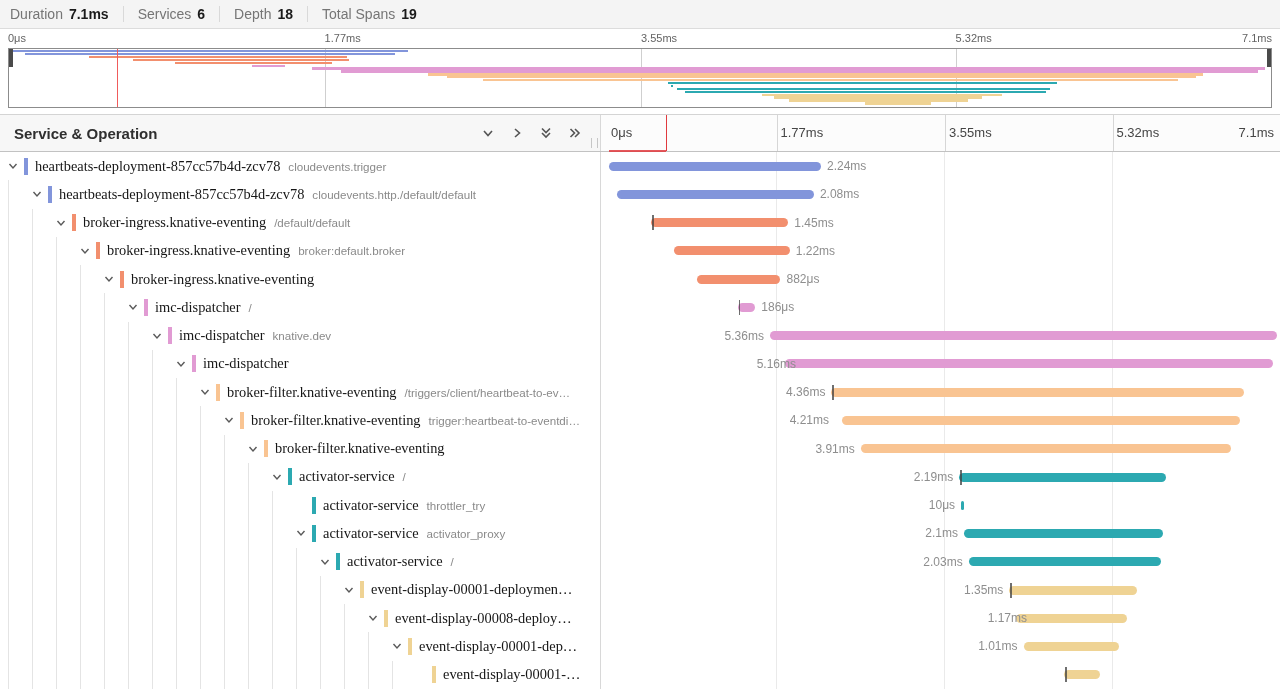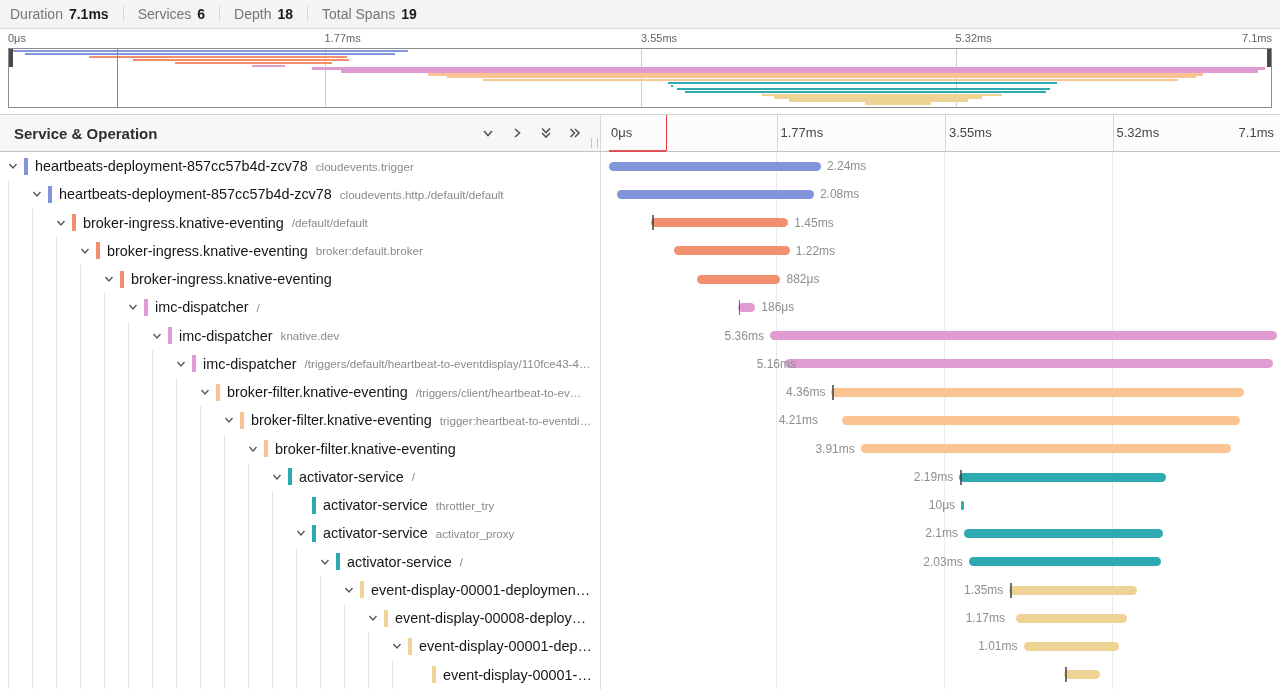--- a/index.html
+++ b/index.html
@@ -52,21 +52,21 @@
   #left-rows { position:relative; width:600px; height:537px; overflow:hidden; background:#fff; }
   #right-rows { position:relative; width:680px; height:537px; overflow:hidden;
     background:#fff; border-left:1px solid #d8d8d8; }
   .rr-grid { position:absolute; top:0; bottom:0; width:1px; background:#eaeaea; }
   .lrow { display:flex; align-items:center; padding-left:8px; overflow:hidden;
     white-space:nowrap; cursor:pointer; }
   .guide { width:24px; flex:0 0 24px; align-self:stretch; border-left:1px solid #e4e4e4; }
   .chev { width:16px; flex:0 0 16px; display:flex; align-items:center; }
   .chev svg { stroke:#5a5a5a; fill:none; stroke-width:1.4; }
   .strip { width:4px; flex:0 0 4px; height:17px; margin-right:7px; }
-  .svc { font-size:14.4px; color:#161616; }
+  .svc { font-size:14.4px; color:#161616;font-family:Liberation Serif, serif; }
   .op { font-size:11.6px; color:#8a8a8a; margin-left:8px; }
   .bar { position:absolute; height:9px; border-radius:4.5px; cursor:pointer; }
   .bar-label { position:absolute; font-size:12px; color:#8e8e8e; white-space:nowrap; }
   .btick { position:absolute; width:1.4px; height:15px; background:#3f3f3f; opacity:.75; }
 </style>
 </head>
 <body>
 
 <div id="topbar">
   <div class="tb-item">
@@ -275,21 +275,20 @@
         <span class="guide"></span>
         <span class="guide"></span>
         <span class="guide"></span>
         <span class="chev">
           <svg width="10" height="10" viewBox="0 0 10 10">
             <polyline points="1.5,3 5,7 8.5,3"></polyline>
           </svg>
         </span>
         <span class="strip" style="background: rgb(225, 155, 211);"></span>
         <span class="svc">imc-dispatcher</span>
-        <span class="op">/triggers/default/heartbeat-to-eventdisplay/110fce43-4…</span>
       </div>
       <div class="lrow" style="height: 28.2632px;">
         <span class="guide"></span>
         <span class="guide"></span>
         <span class="guide"></span>
         <span class="guide"></span>
         <span class="guide"></span>
         <span class="guide"></span>
         <span class="guide"></span>
         <span class="guide"></span>
@@ -538,36 +537,36 @@
       <div class="btick" style="left: 137.721px; top: 147.947px;"></div>
       <div class="bar-label" style="top: 141.316px; line-height: 28.2632px; left: 160.326px;">186μs</div>
       <div class="bar" style="left: 168.901px; width: 507.313px; top: 179.211px; background: rgb(225, 155, 211);"></div>
       <div class="bar-label" style="top: 169.579px; line-height: 28.2632px; left: 162.901px; transform: translateX(-100%);">5.36ms</div>
       <div class="bar" style="left: 184.045px; width: 488.383px; top: 207.474px; background: rgb(225, 155, 211);"></div>
       <div class="bar-label" style="top: 197.842px; line-height: 28.2632px; left: 195px; transform: translateX(-100%);">5.16ms</div>
       <div class="bar" style="left: 230.423px; width: 412.665px; top: 235.737px; background: rgb(249, 196, 146);"></div>
       <div class="btick" style="left: 231.423px; top: 232.737px;"></div>
       <div class="bar-label" style="top: 226.105px; line-height: 28.2632px; left: 224.423px; transform: translateX(-100%);">4.36ms</div>
       <div class="bar" style="left: 240.834px; width: 398.468px; top: 264px; background: rgb(249, 196, 146);"></div>
-      <div class="bar-label" style="top: 254.368px; line-height: 28.2632px; left: 217px; transform: translateX(-100%);">4.21ms</div>
+      <div class="bar-label" style="top: 254.368px; line-height: 28.2632px; left: 228px; transform: translateX(-100%);">4.21ms</div>
       <div class="bar" style="left: 259.763px; width: 370.073px; top: 292.263px; background: rgb(249, 196, 146);"></div>
       <div class="bar-label" style="top: 282.632px; line-height: 28.2632px; left: 253.763px; transform: translateX(-100%);">3.91ms</div>
       <div class="bar" style="left: 358.197px; width: 207.279px; top: 320.526px; background: rgb(44, 169, 177);"></div>
       <div class="btick" style="left: 359.197px; top: 317.526px;"></div>
       <div class="bar-label" style="top: 310.895px; line-height: 28.2632px; left: 352.197px; transform: translateX(-100%);">2.19ms</div>
       <div class="bar" style="left: 360.09px; width: 2.5px; top: 348.789px; background: rgb(44, 169, 177);"></div>
       <div class="bar-label" style="top: 339.158px; line-height: 28.2632px; left: 354.09px; transform: translateX(-100%);">10μs</div>
       <div class="bar" style="left: 362.93px; width: 198.761px; top: 377.053px; background: rgb(44, 169, 177);"></div>
       <div class="bar-label" style="top: 367.421px; line-height: 28.2632px; left: 356.93px; transform: translateX(-100%);">2.1ms</div>
       <div class="bar" style="left: 367.662px; width: 192.135px; top: 405.316px; background: rgb(44, 169, 177);"></div>
       <div class="bar-label" style="top: 395.684px; line-height: 28.2632px; left: 361.662px; transform: translateX(-100%);">2.03ms</div>
       <div class="bar" style="left: 408.361px; width: 127.775px; top: 433.579px; background: rgb(239, 211, 148);"></div>
       <div class="btick" style="left: 409.361px; top: 430.579px;"></div>
       <div class="bar-label" style="top: 423.947px; line-height: 28.2632px; left: 402.361px; transform: translateX(-100%);">1.35ms</div>
       <div class="bar" style="left: 414.986px; width: 110.738px; top: 461.842px; background: rgb(239, 211, 148);"></div>
-      <div class="bar-label" style="top: 452.211px; line-height: 28.2632px; left: 404px; transform: translateX(-100%);">1.17ms</div>
+      <div class="bar-label" style="top: 452.211px; line-height: 28.2632px; left: 426px; transform: translateX(-100%);">1.17ms</div>
       <div class="bar" style="left: 422.558px; width: 95.5944px; top: 490.105px; background: rgb(239, 211, 148);"></div>
       <div class="bar-label" style="top: 480.474px; line-height: 28.2632px; left: 416.558px; transform: translateX(-100%);">1.01ms</div>
       <div class="bar" style="left: 463.256px; width: 35.3037px; top: 518.368px; background: rgb(239, 211, 148);"></div>
       <div class="btick" style="left: 464.256px; top: 515.368px;"></div>
       <div class="bar-label" style="top: 508.737px; line-height: 28.2632px; left: 457.256px; transform: translateX(-100%); margin-top: 34px;">373μs</div>
     </div>
 </div>
 
 </body></html>

